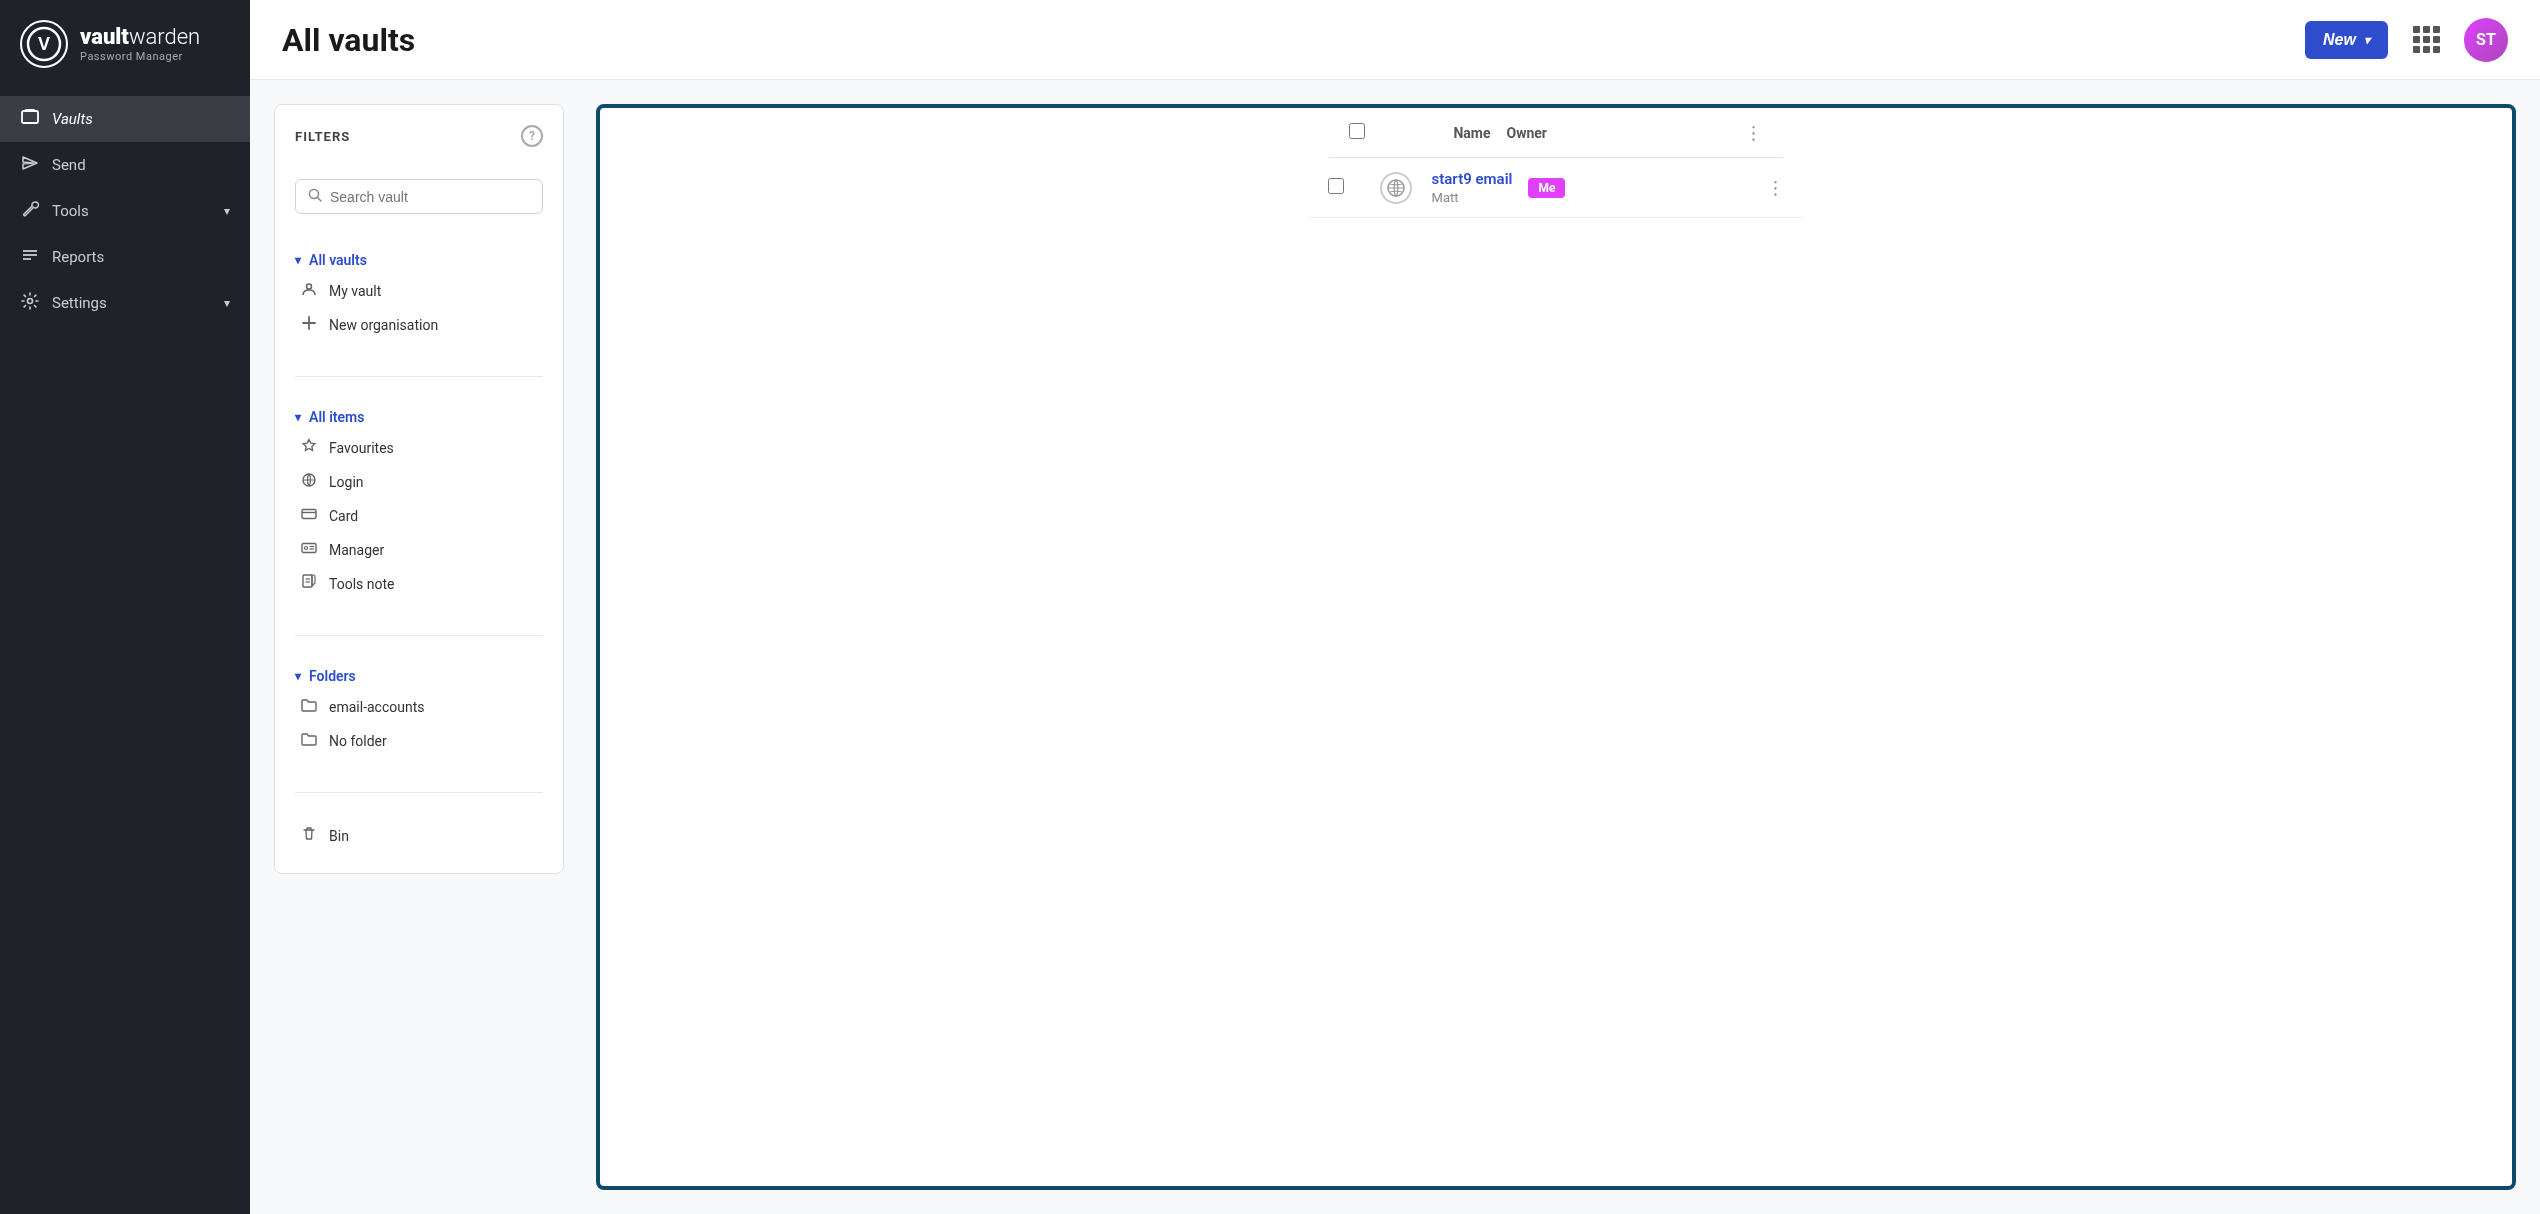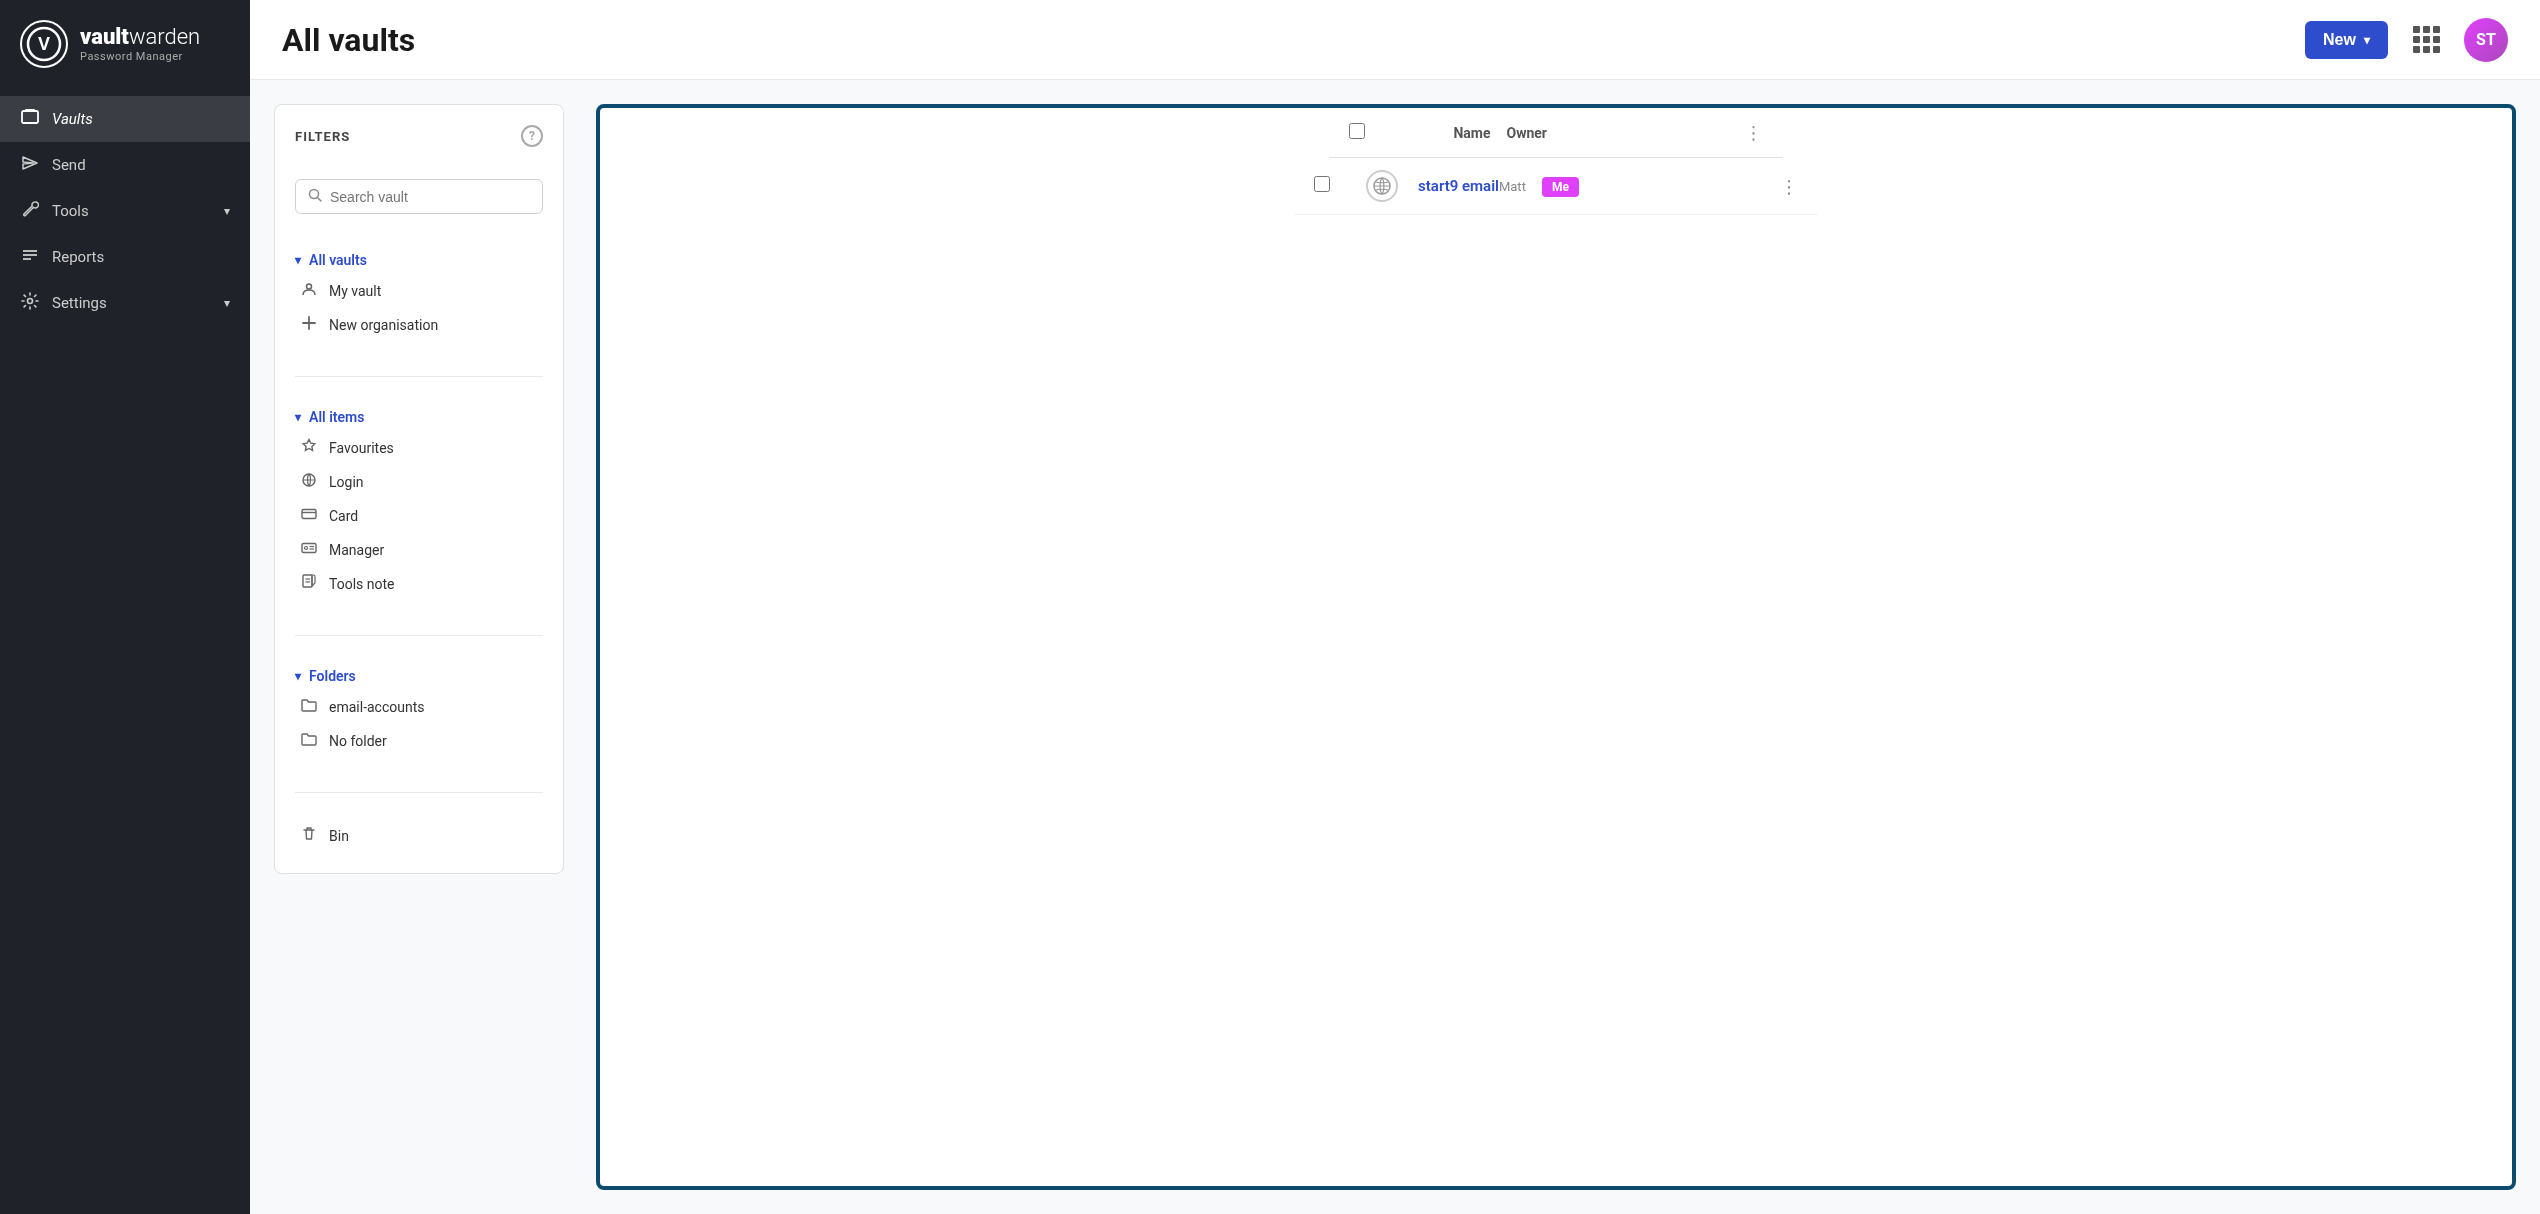--- a/index.html
+++ b/index.html
@@ -127,20 +127,21 @@
       align-items: center;
       background: #2d4dcc;
       color: #fff;
       border: none;
       border-radius: 6px;
       padding: 10px 18px;
       font-size: 16px;
       font-weight: 600;
       cursor: pointer;
       gap: 8px;
+      font-style: italic;
     }
 
     .btn-new .chevron-down {
       font-size: 12px;
     }
 
     .grid-icon-btn {
       width: 44px;
       height: 44px;
       border: none;
@@ -391,21 +392,21 @@
       display: flex;
       align-items: center;
       justify-content: center;
       color: #888;
       font-size: 18px;
     }
 
     .row-name-col {
       flex: 1;
       display: flex;
-      flex-direction: row;
+      flex-direction: column;
     }
 
     .row-name {
       font-size: 15px;
       font-weight: 600;
       color: #2d4dcc;
     }
 
     .row-subtitle {
       font-size: 13px;

